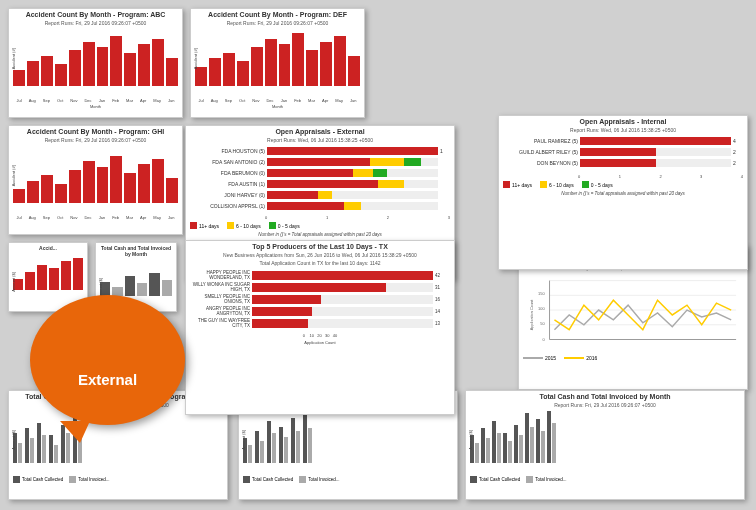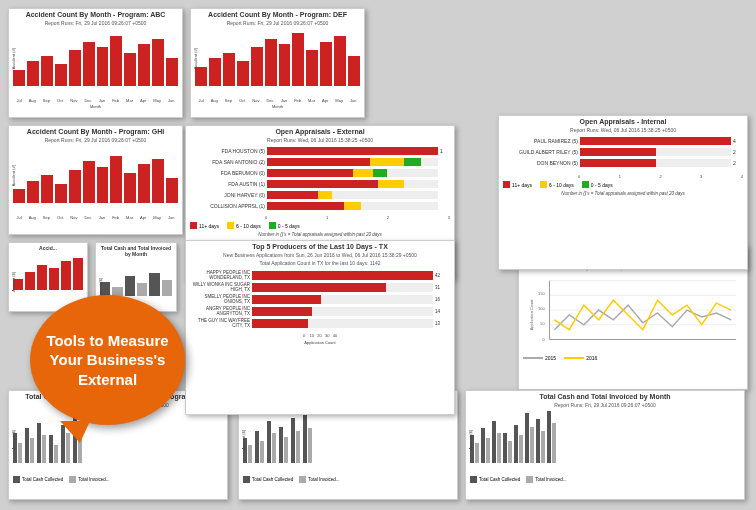--- a/index.html
+++ b/index.html
@@ -774,19 +774,19 @@
       </div>
       <div class="legend-item">
         <div class="legend-box" style="background:#aaa;"></div>
         <span>Total Invoiced...</span>
       </div>
     </div>
   </div>
 
   <div class="speech-bubble">
     <div class="speech-text">
-      <span>Tools to Measure</span><br>
-      <span>Your Business's</span><br>
+      <br>
+      <br>
       <span>External</span>
     </div>
   </div>
 
 </div>
 
 </body></html>

